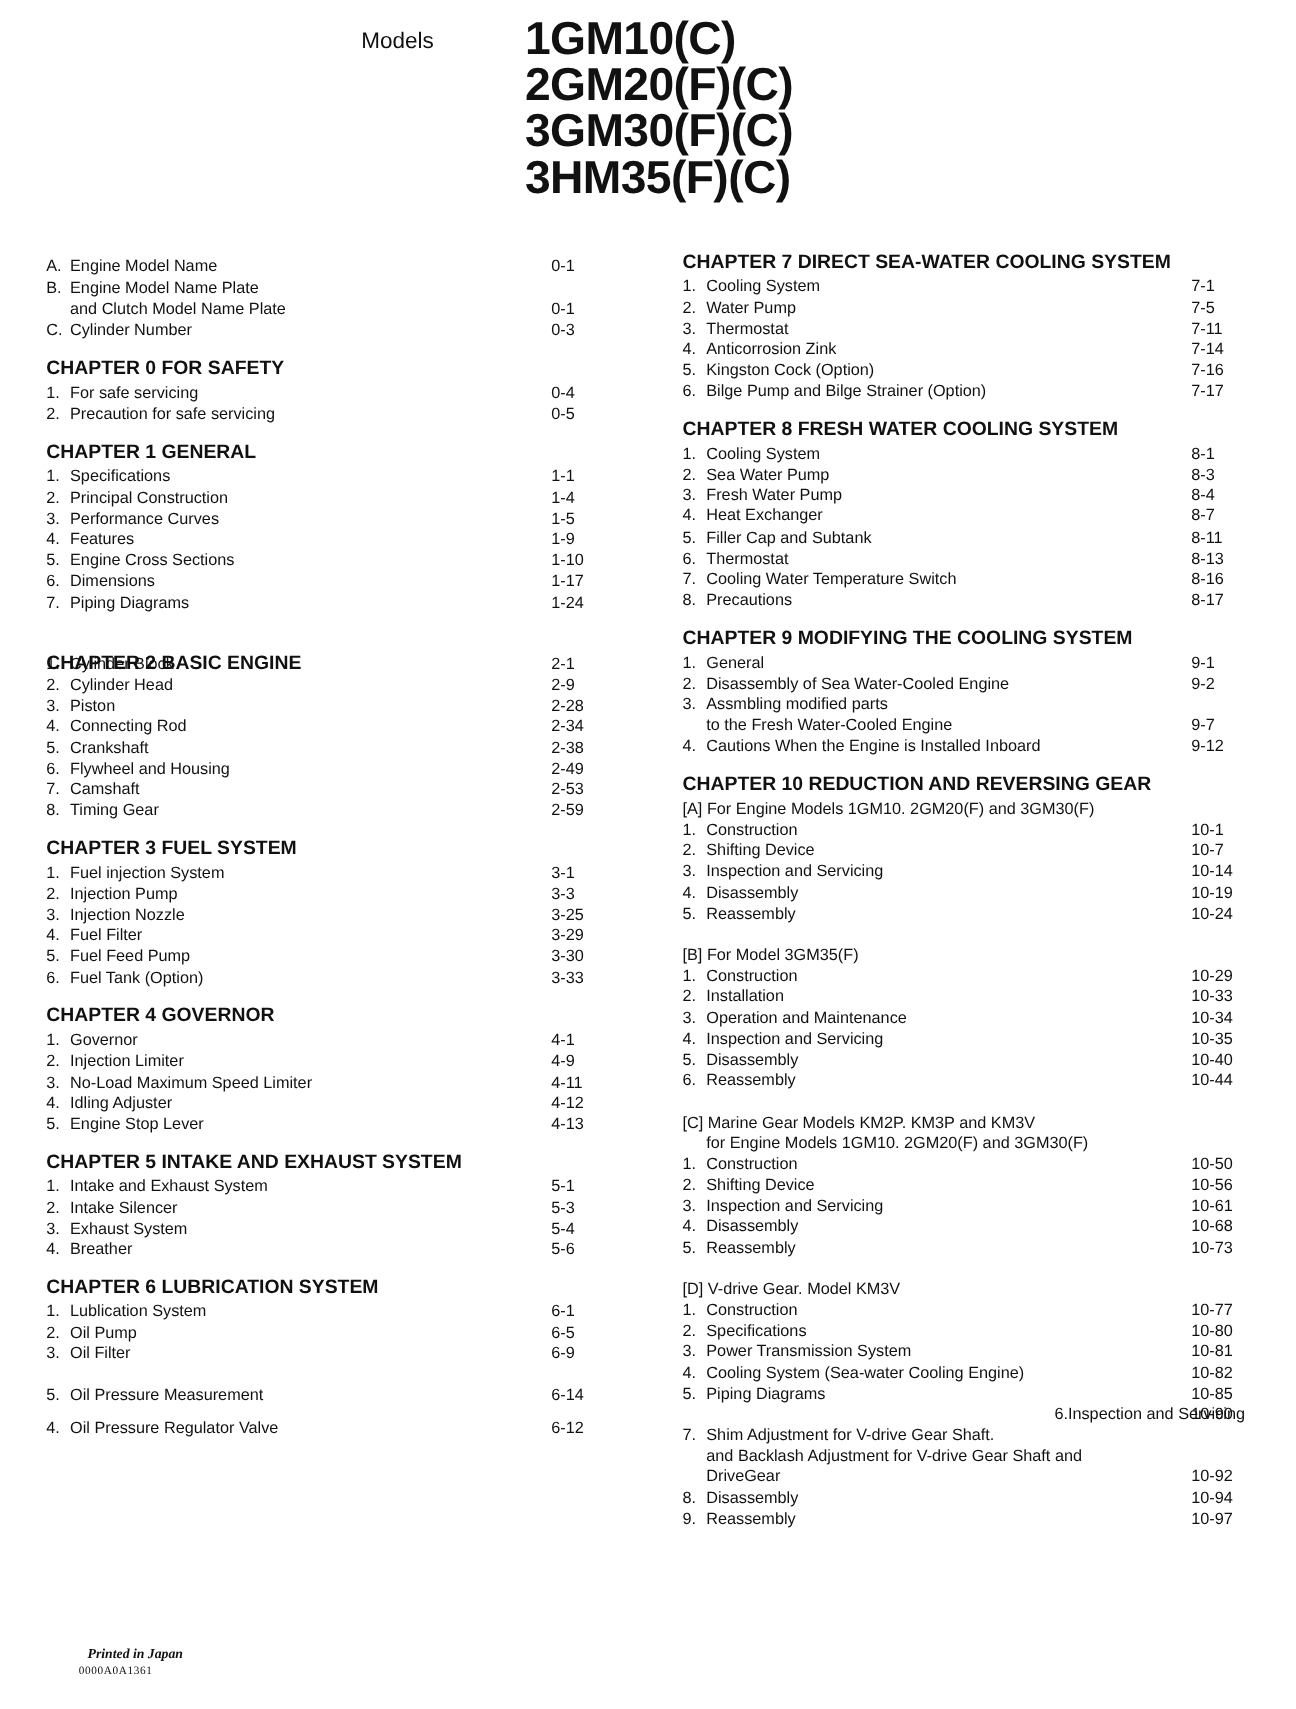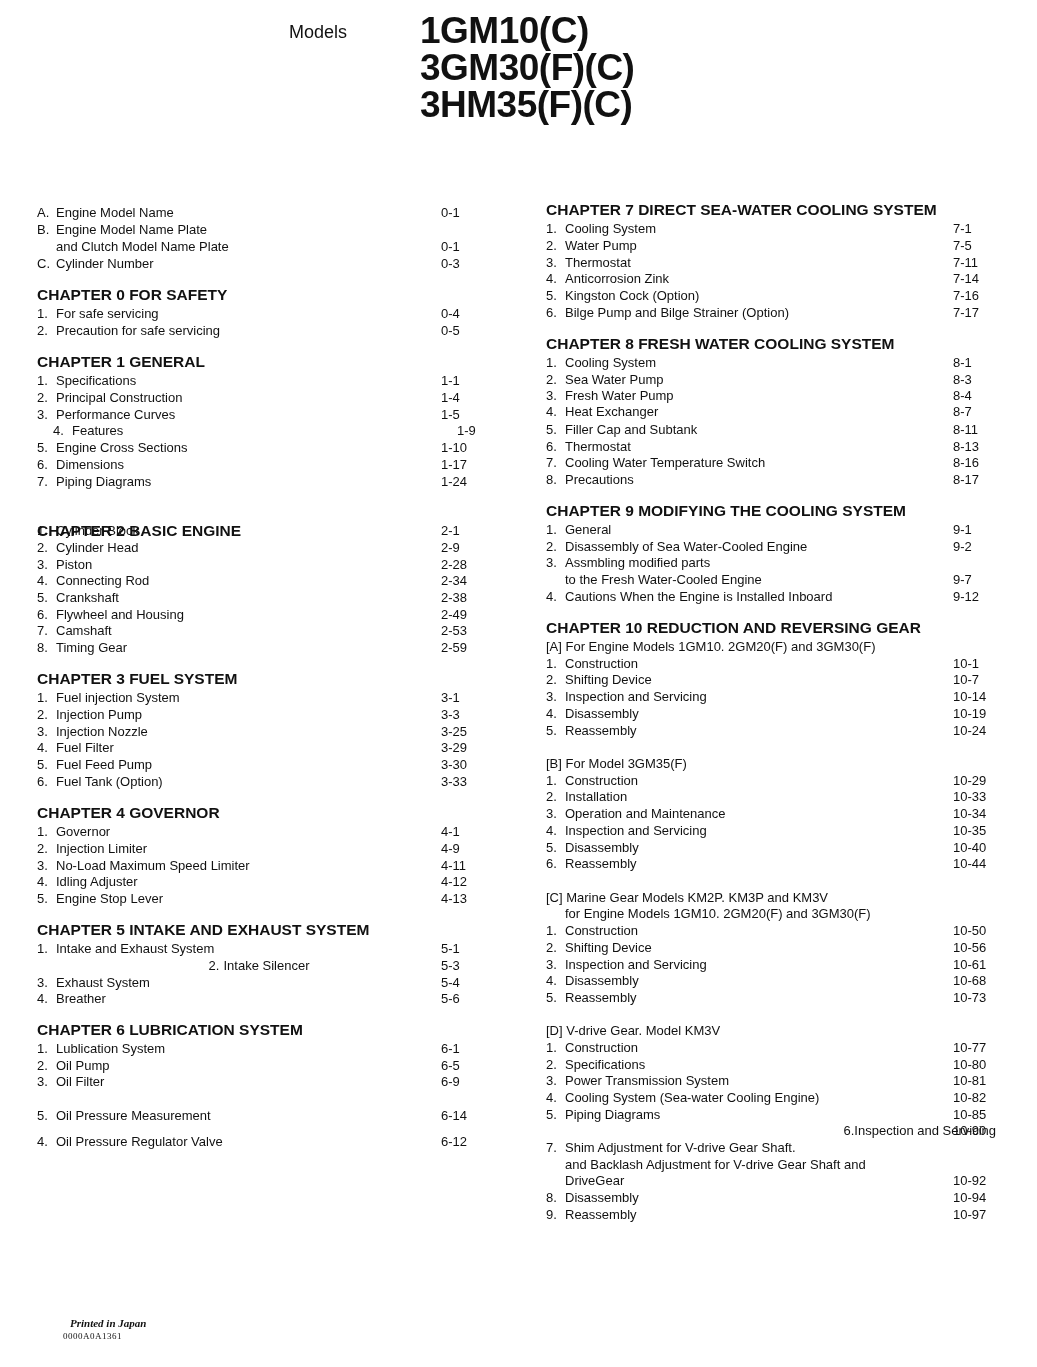--- a/index.html
+++ b/index.html
@@ -43,37 +43,38 @@
     position: absolute; left: 63px; top: 1331px;
     font-family: "Liberation Serif", serif; font-size: 9px; letter-spacing: 0.5px;
   }
 </style>
 </head>
 <body>
 
 <div class="header-label">Models</div>
 <div class="models">
   <div>1GM10(C)</div>
+  <div>2GM20(F)(C)</div>
   <div>3GM30(F)(C)</div>
   <div>3HM35(F)(C)</div>
 </div>
 
 <div class="col col-left" id="col-left">
     <div class="entry" style="top: 205px;"><span class="num">A.</span><span>Engine Model Name</span><span class="page">0-1</span></div>
     <div class="entry" style="top: 222px;"><span class="num">B.</span><span>Engine Model Name Plate</span><span class="page"></span></div>
     <div class="entry" style="top: 239px;"><span class="cont">and Clutch Model Name Plate</span><span class="page">0-1</span></div>
     <div class="entry" style="top: 256px;"><span class="num">C.</span><span>Cylinder Number</span><span class="page">0-3</span></div>
     <div class="heading" style="top: 286px;">CHAPTER 0 FOR SAFETY</div>
     <div class="entry" style="top: 306px;"><span class="num">1.</span><span>For safe servicing</span><span class="page">0-4</span></div>
     <div class="entry" style="top: 323px;"><span class="num">2.</span><span>Precaution for safe servicing</span><span class="page">0-5</span></div>
     <div class="heading" style="top: 353px;">CHAPTER 1 GENERAL</div>
     <div class="entry" style="top: 373px;"><span class="num">1.</span><span>Specifications</span><span class="page">1-1</span></div>
     <div class="entry" style="top: 390px;"><span class="num">2.</span><span>Principal Construction</span><span class="page">1-4</span></div>
     <div class="entry" style="top: 407px;"><span class="num">3.</span><span>Performance Curves</span><span class="page">1-5</span></div>
-    <div class="entry" style="top: 423px; margin-left: 16px;"><span class="num">4.</span><span>Features</span><span class="page">1-9</span></div>
+    <div class="entry" style="top: 423px;"><span class="num">4.</span><span>Features</span><span class="page">1-9</span></div>
     <div class="entry" style="top: 440px;"><span class="num">5.</span><span>Engine Cross Sections</span><span class="page">1-10</span></div>
     <div class="entry" style="top: 457px;"><span class="num">6.</span><span>Dimensions</span><span class="page">1-17</span></div>
     <div class="entry" style="top: 474px;"><span class="num">7.</span><span>Piping Diagrams</span><span class="page">1-24</span></div>
     <div class="heading" style="top: 522px;">CHAPTER 2 BASIC ENGINE</div>
     <div class="entry" style="top: 523px;"><span class="num">1.</span><span>Cylinder Block</span><span class="page">2-1</span></div>
     <div class="entry" style="top: 540px;"><span class="num">2.</span><span>Cylinder Head</span><span class="page">2-9</span></div>
     <div class="entry" style="top: 557px;"><span class="num">3.</span><span>Piston</span><span class="page">2-28</span></div>
     <div class="entry" style="top: 573px;"><span class="num">4.</span><span>Connecting Rod</span><span class="page">2-34</span></div>
     <div class="entry" style="top: 590px;"><span class="num">5.</span><span>Crankshaft</span><span class="page">2-38</span></div>
     <div class="entry" style="top: 607px;"><span class="num">6.</span><span>Flywheel and Housing</span><span class="page">2-49</span></div>
@@ -87,21 +88,21 @@
     <div class="entry" style="top: 757px;"><span class="num">5.</span><span>Fuel Feed Pump</span><span class="page">3-30</span></div>
     <div class="entry" style="top: 774px;"><span class="num">6.</span><span>Fuel Tank (Option)</span><span class="page">3-33</span></div>
     <div class="heading" style="top: 804px;">CHAPTER 4 GOVERNOR</div>
     <div class="entry" style="top: 824px;"><span class="num">1.</span><span>Governor</span><span class="page">4-1</span></div>
     <div class="entry" style="top: 841px;"><span class="num">2.</span><span>Injection Limiter</span><span class="page">4-9</span></div>
     <div class="entry" style="top: 858px;"><span class="num">3.</span><span>No-Load Maximum Speed Limiter</span><span class="page">4-11</span></div>
     <div class="entry" style="top: 874px;"><span class="num">4.</span><span>Idling Adjuster</span><span class="page">4-12</span></div>
     <div class="entry" style="top: 891px;"><span class="num">5.</span><span>Engine Stop Lever</span><span class="page">4-13</span></div>
     <div class="heading" style="top: 921px;">CHAPTER 5 INTAKE AND EXHAUST SYSTEM</div>
     <div class="entry" style="top: 941px;"><span class="num">1.</span><span>Intake and Exhaust System</span><span class="page">5-1</span></div>
-    <div class="entry" style="top: 958px; text-align: center;"><span class="num">2.</span><span>Intake Silencer</span><span class="page">5-3</span></div>
+    <div class="entry" style="top: 958px;"><span class="num">2.</span><span>Intake Silencer</span><span class="page">5-3</span></div>
     <div class="entry" style="top: 975px;"><span class="num">3.</span><span>Exhaust System</span><span class="page">5-4</span></div>
     <div class="entry" style="top: 991px;"><span class="num">4.</span><span>Breather</span><span class="page">5-6</span></div>
     <div class="heading" style="top: 1021px;">CHAPTER 6 LUBRICATION SYSTEM</div>
     <div class="entry" style="top: 1041px;"><span class="num">1.</span><span>Lublication System</span><span class="page">6-1</span></div>
     <div class="entry" style="top: 1058px;"><span class="num">2.</span><span>Oil Pump</span><span class="page">6-5</span></div>
     <div class="entry" style="top: 1074px;"><span class="num">3.</span><span>Oil Filter</span><span class="page">6-9</span></div>
     <div class="entry" style="top: 1134px;"><span class="num">4.</span><span>Oil Pressure Regulator Valve</span><span class="page">6-12</span></div>
     <div class="entry" style="top: 1108px;"><span class="num">5.</span><span>Oil Pressure Measurement</span><span class="page">6-14</span></div>
   </div>
 <div class="col col-right" id="col-right">

